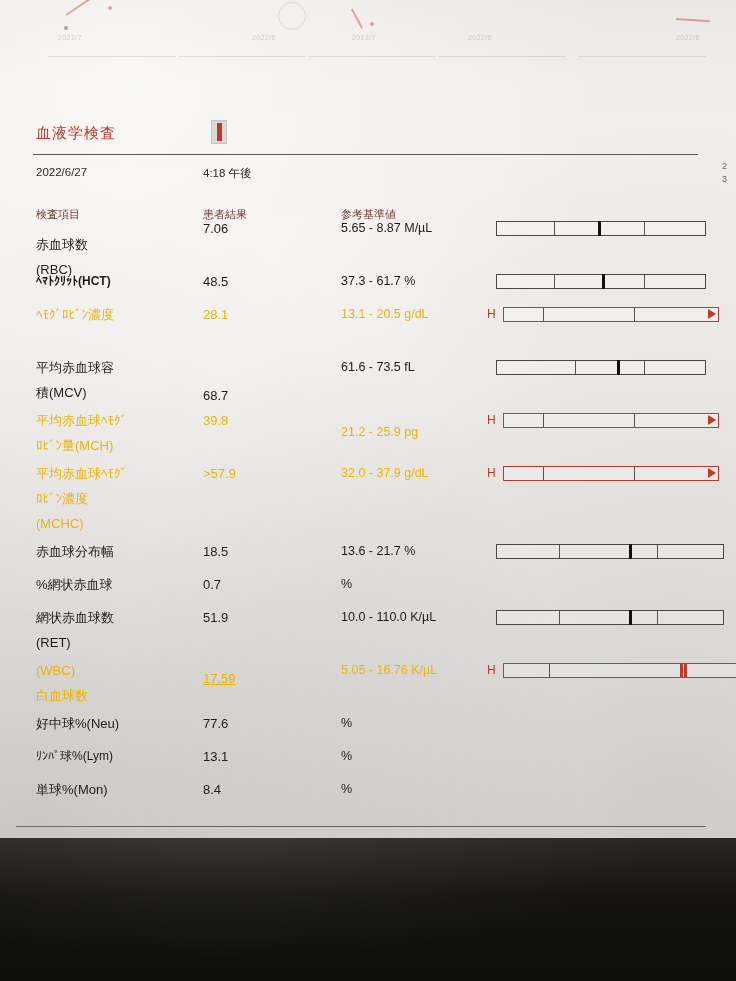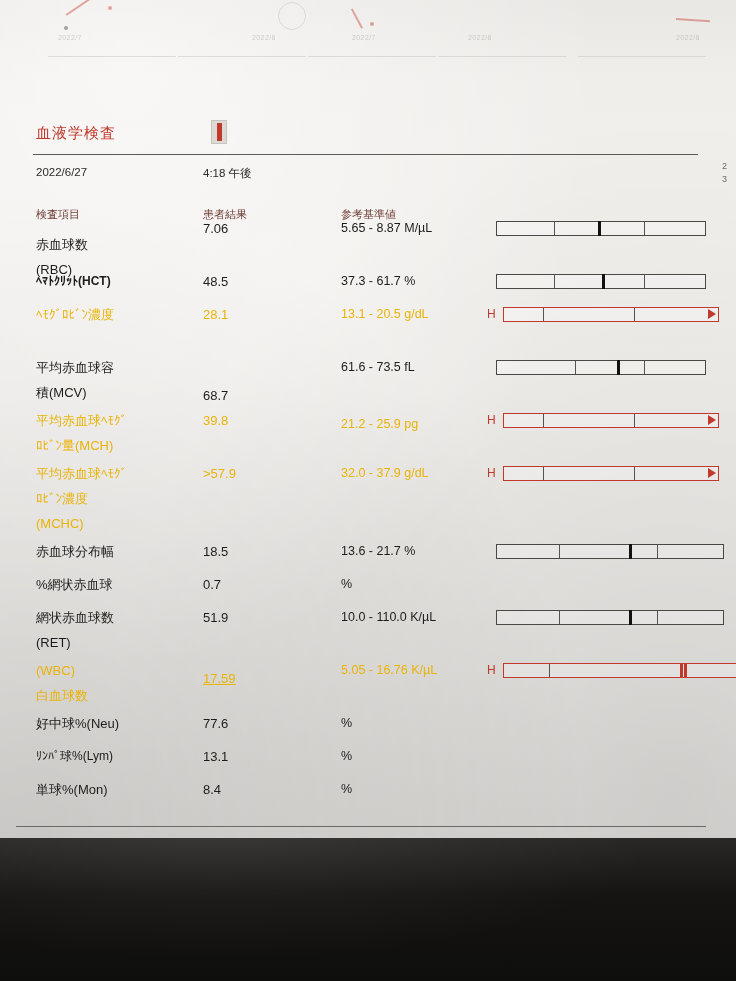--- a/index.html
+++ b/index.html
@@ -361,21 +361,21 @@
             <div class="tick" style="left: 147px;"></div>
             <div class="marker" style="left: 120px;"></div>
           </div>
         </div>
         <div class="row abn" style="top: 408px; height: 58px;">
           <div class="r-name" style="top: 0px;">
             <span style="display:block">平均赤血球ﾍﾓｸﾞ</span>
             <span style="display:block">ﾛﾋﾞﾝ量(MCH)</span>
           </div>
           <div class="r-value" style="top: 0px;">39.8</div>
-          <div class="r-ref" style="top: 4px;">21.2 - 25.9 pg</div>
+          <div class="r-ref" style="top: 12px;">21.2 - 25.9 pg</div>
           <div class="r-flag" style="top: 0px;">H</div>
           <div class="gauge red" style="left: 503px; top: 5px; width: 216px;">
             <div class="tick" style="left: 39px;"></div>
             <div class="tick" style="left: 130px;"></div>
           </div>
           <div class="arrow" style="left: 708px; top: 7px;"></div>
         </div>
         <div class="row abn" style="top: 461px; height: 83px;">
           <div class="r-name" style="top: 0px;">
             <span style="display:block">平均赤血球ﾍﾓｸﾞ</span>

